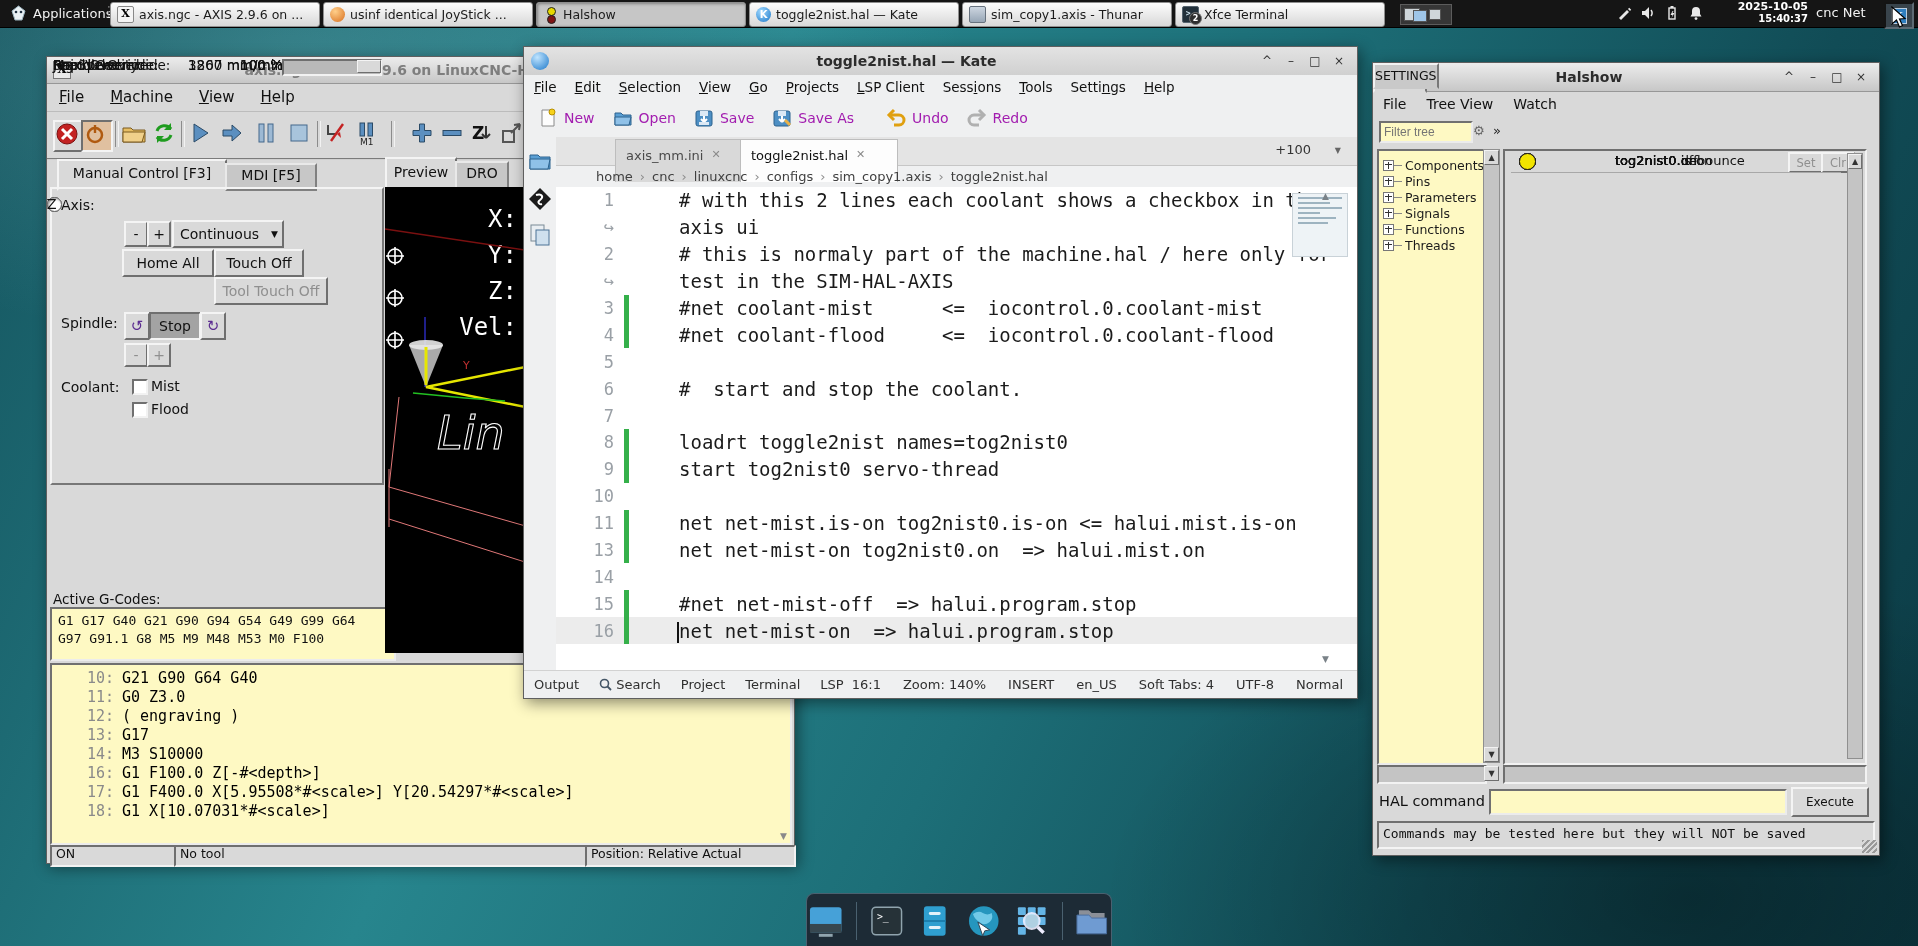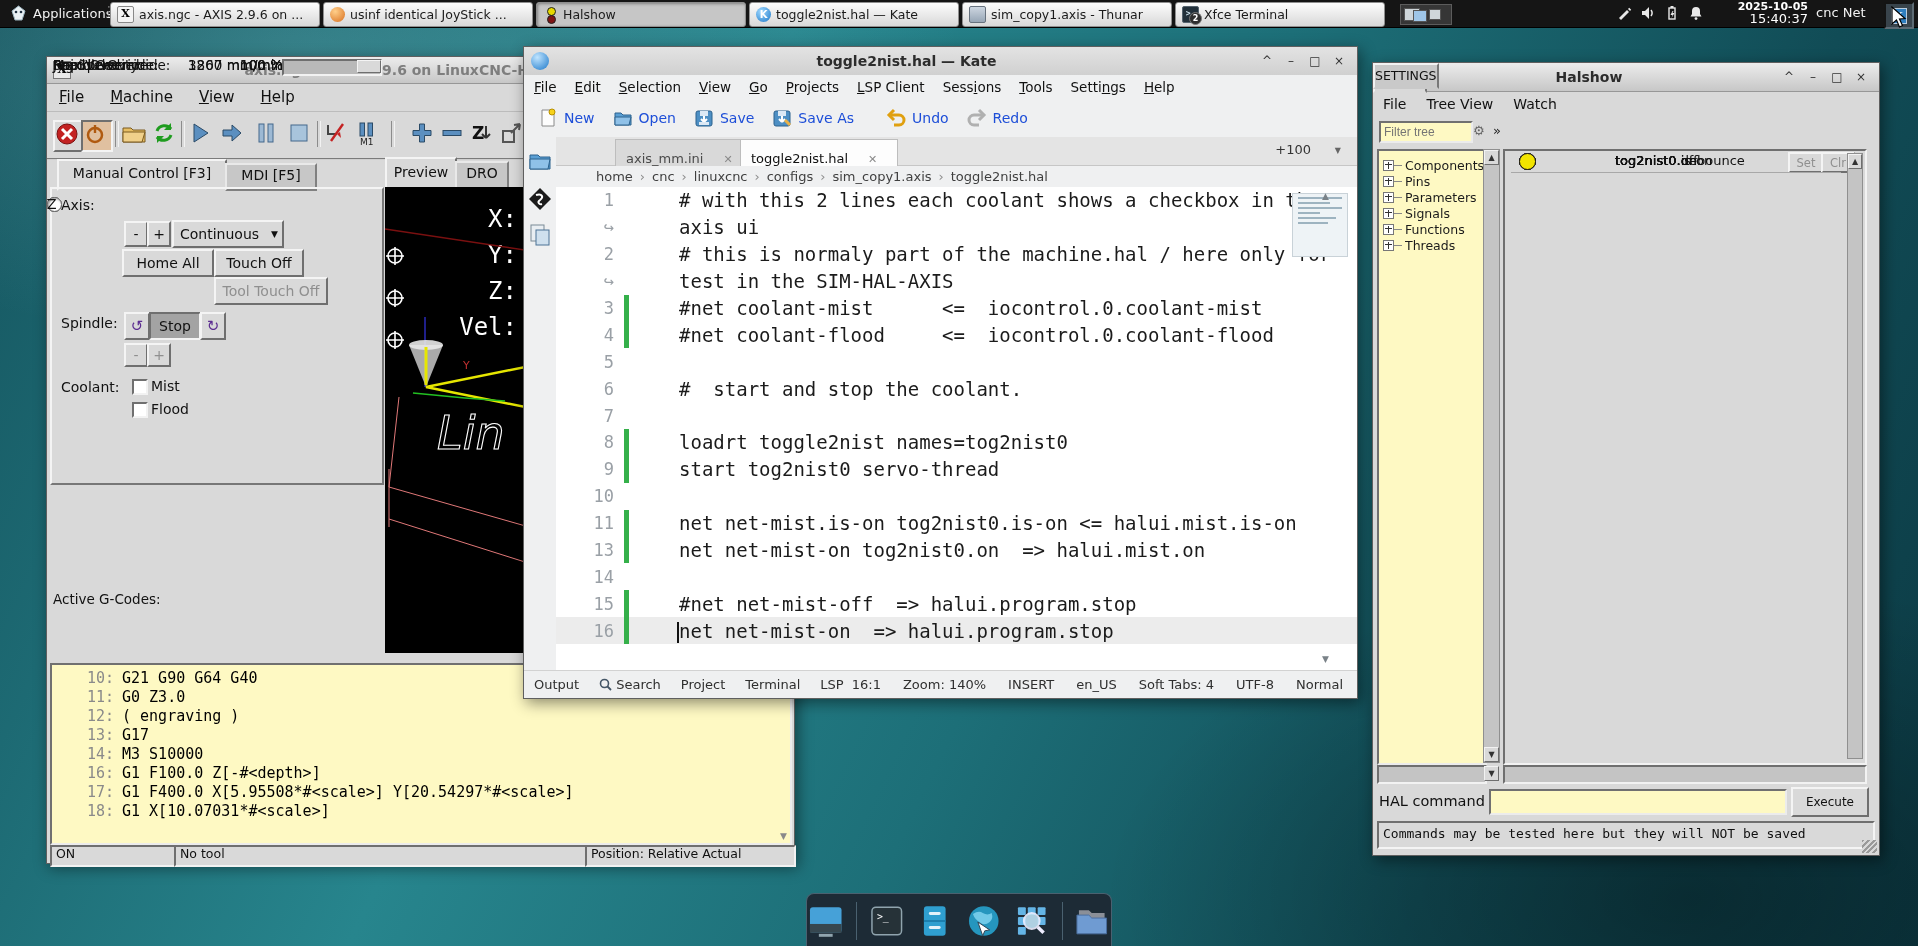--- a/index.html
+++ b/index.html
@@ -42,21 +42,21 @@
   .ic-hal .r{top:8px;background:#7e1515}
   .ic-kate{background:radial-gradient(circle at 35% 30%,#9fd8ff,#1c78c9);border-radius:50%;color:#fff;font:bold 10px "DejaVu Sans",sans-serif;text-align:center;line-height:15px}
   .ic-thunar{background:linear-gradient(#cdd6e0,#97a6b6);border:1px solid #67727e;border-radius:2px}
   .ic-term{background:#22303a;border:1px solid #55636e;border-radius:2px;color:#cfe3ee;font:bold 8px monospace;text-align:center;line-height:14px}
   .badge{position:absolute;right:-4px;bottom:-3px;width:11px;height:11px;border-radius:50%;background:#2f2f2f;border:1px solid #777;color:#fff;font:bold 8px "DejaVu Sans",sans-serif;text-align:center;line-height:11px}
   #pager{position:absolute;left:1400px;top:4px;width:50px;height:19px;border:1px solid #5c5c5c;background:rgba(255,255,255,.14)}
   #pager i{position:absolute;background:#cfd6da;border:1px solid #555}
   #tray{position:absolute;left:1616px;top:5px;display:flex;gap:8px;align-items:center}
   #clock{position:absolute;left:1722px;top:1px;width:86px;text-align:right;color:#fff;line-height:12px}
   #clock .d{font-size:11px;font-weight:bold}
-  #clock .t{font-size:13px;font-weight:normal}
+  #clock .t{font-size:10px;font-weight:bold}
   #netlbl{position:absolute;left:1816px;top:5px;color:#f2f2f2;font-size:13px}
   #minibox{position:absolute;left:1884px;top:2px;width:26px;height:23px;background:#39444c;border:2px solid;border-color:#141414 #5d6b74 #5d6b74 #141414;display:flex;align-items:center;justify-content:center}
   
   .frag{position:absolute;color:#f0f0f0;font-size:12px;text-shadow:1px 1px 1px #000;z-index:1}
   
   #axis{left:46px;top:56px;width:747px;height:806px;z-index:10}
   #axis .menubar,#kate .menubar,#hal .menubar{position:absolute;display:flex;align-items:center}
   #axis .menubar{left:0;right:0;top:26px;height:28px;gap:26px;padding-left:12px;font-size:15px;border-bottom:1px solid #bcbcbc}
   #axis .toolbar{position:absolute;left:0;right:0;top:54px;height:47px;border-bottom:2px groove #cfcfcf}
   .ticon{position:absolute;top:9px;width:28px;height:28px}
@@ -79,23 +79,23 @@
   #progbox{position:absolute;left:3px;top:606px;width:738px;height:178px;overflow:hidden}
   #progbox .prow{display:flex;height:19px;font-size:15px;line-height:19px;white-space:pre}
   #progbox .pn{width:62px;text-align:right;color:#8a8a8a}
   #progbox .pc{padding-left:8px;color:#000}
   .scell{position:absolute;top:788px;height:18px;border:2px solid;border-color:#6f6f6f #f2f2f2 #f2f2f2 #6f6f6f;font-size:12.5px;padding:0 4px;line-height:14px;background:#d9d9d9}
   
   #kate{left:523px;top:46px;width:833px;height:651px;background:#eff0f1;z-index:20}
   #kate .tbar{height:28px;background:linear-gradient(#e3e3e3,#d0d0d0)}
   #kate .menubar{left:0;right:0;top:28px;height:24px;gap:18px;padding-left:10px;font-size:13.5px;background:#eff0f1}
   #ktools{position:absolute;left:0;right:0;top:52px;height:38px;display:flex;align-items:center;gap:18px;padding-left:14px}
-  .kt{display:flex;align-items:center;gap:6px;font-size:14px;color:#1d4ed8}
+  .kt{display:flex;align-items:center;gap:6px;font-size:14px;color:#a21caf}
   #ktabs{position:absolute;left:32px;right:0;top:90px;height:28px;background:#e4e4e4;border-bottom:1px solid #c6c6c6}
-  .ktab{position:absolute;top:2px;height:26px;display:flex;align-items:flex-end;gap:20px;padding:0 10px;font-size:13px;color:#4a4a4a;background:#d9d9d9;border:1px solid #bdbdbd;border-bottom:none}
+  .ktab{position:absolute;top:2px;height:26px;display:flex;align-items:flex-start;gap:8px;padding:8px 10px;font-size:13px;color:#4a4a4a;background:#d9d9d9;border:1px solid #bdbdbd;border-bottom:none}
   .ktab.on{background:#fdfdfd;color:#111}
   .ktab .x{color:#8a8a8a;font-size:11px}
   #kcrumbs{position:absolute;left:72px;top:118px;height:22px;display:flex;align-items:center;font-size:13px;color:#3f3f3f}
   .crumb+.crumb::before{content:"›";margin:0 7px;color:#8d8d8d}
   #kedit{position:absolute;left:32px;top:140px;right:0;bottom:27px;background:#fff;overflow:hidden}
   .krow{display:flex;height:26.9px;align-items:center}
   .krow .g{width:58px;text-align:right;padding-right:10px;color:#9aa0a6;font-family:"DejaVu Sans Mono",monospace;font-size:17px;flex:0 0 58px}
   .krow .mb{width:5px;height:100%;flex:0 0 5px;background:transparent}
   .krow.mod .mb{background:#35b04a}
   .krow .code{padding-left:50px;font-family:"DejaVu Sans Mono",monospace;font-size:19px;white-space:pre;color:#1b1b1b;position:relative}
@@ -317,20 +317,22 @@
       <div class="srow">
         <span>Max Velocity:</span>
         <span class="v">3200 mm/min</span>
         <span class="trough">
           <span class="thandle" style="left: 88%;"></span>
         </span>
       </div>
     </div>
 
   <span class="flabel" style="left:6px;top:534px;font-size:13.5px">Active G-Codes:</span>
+  <div id="gcodebox" class="field mono"><span>G1 G17 G40 G21 G90 G94 G54 G49 G99 G64</span>
+<span>G97 G91.1 G8 M5 M9 M48 M53 M0 F100</span></div>
 
   <div class="ntab" style="left:338px;top:100px;width:68px;height:30px;line-height:26px">Preview</div>
   <div class="ntab off" style="left:408px;top:104px;width:50px;height:26px">DRO</div>
 
   <div id="preview-canvas">
     <div id="dro" class="mono">
 
     <div>X:</div>
         <div>Y:</div>
         <div>Z:</div>

